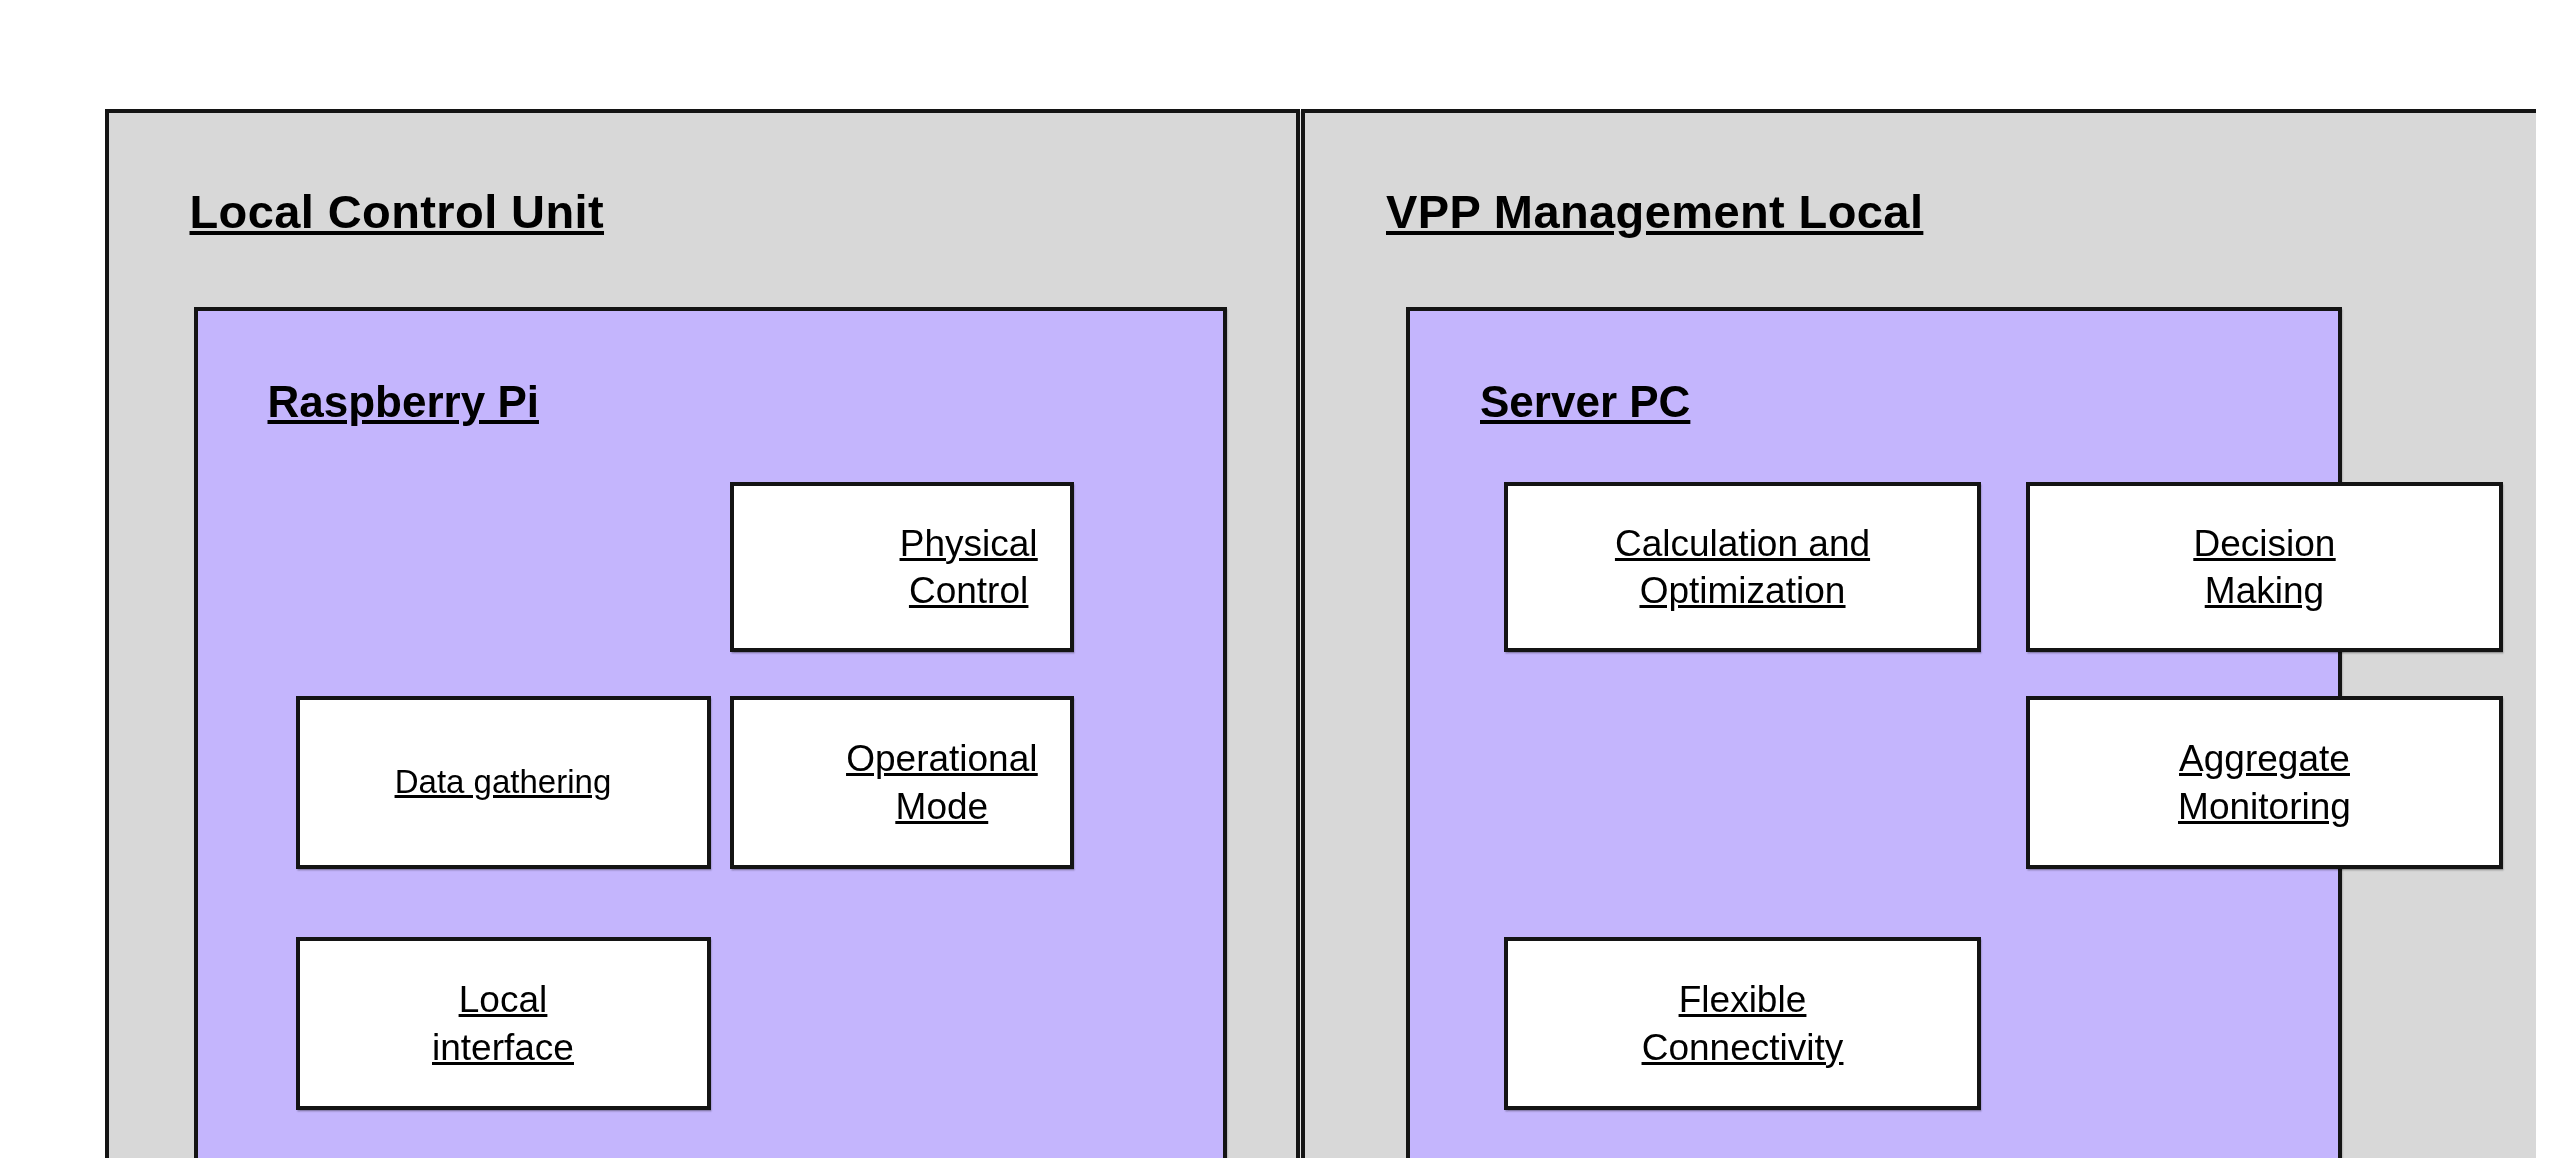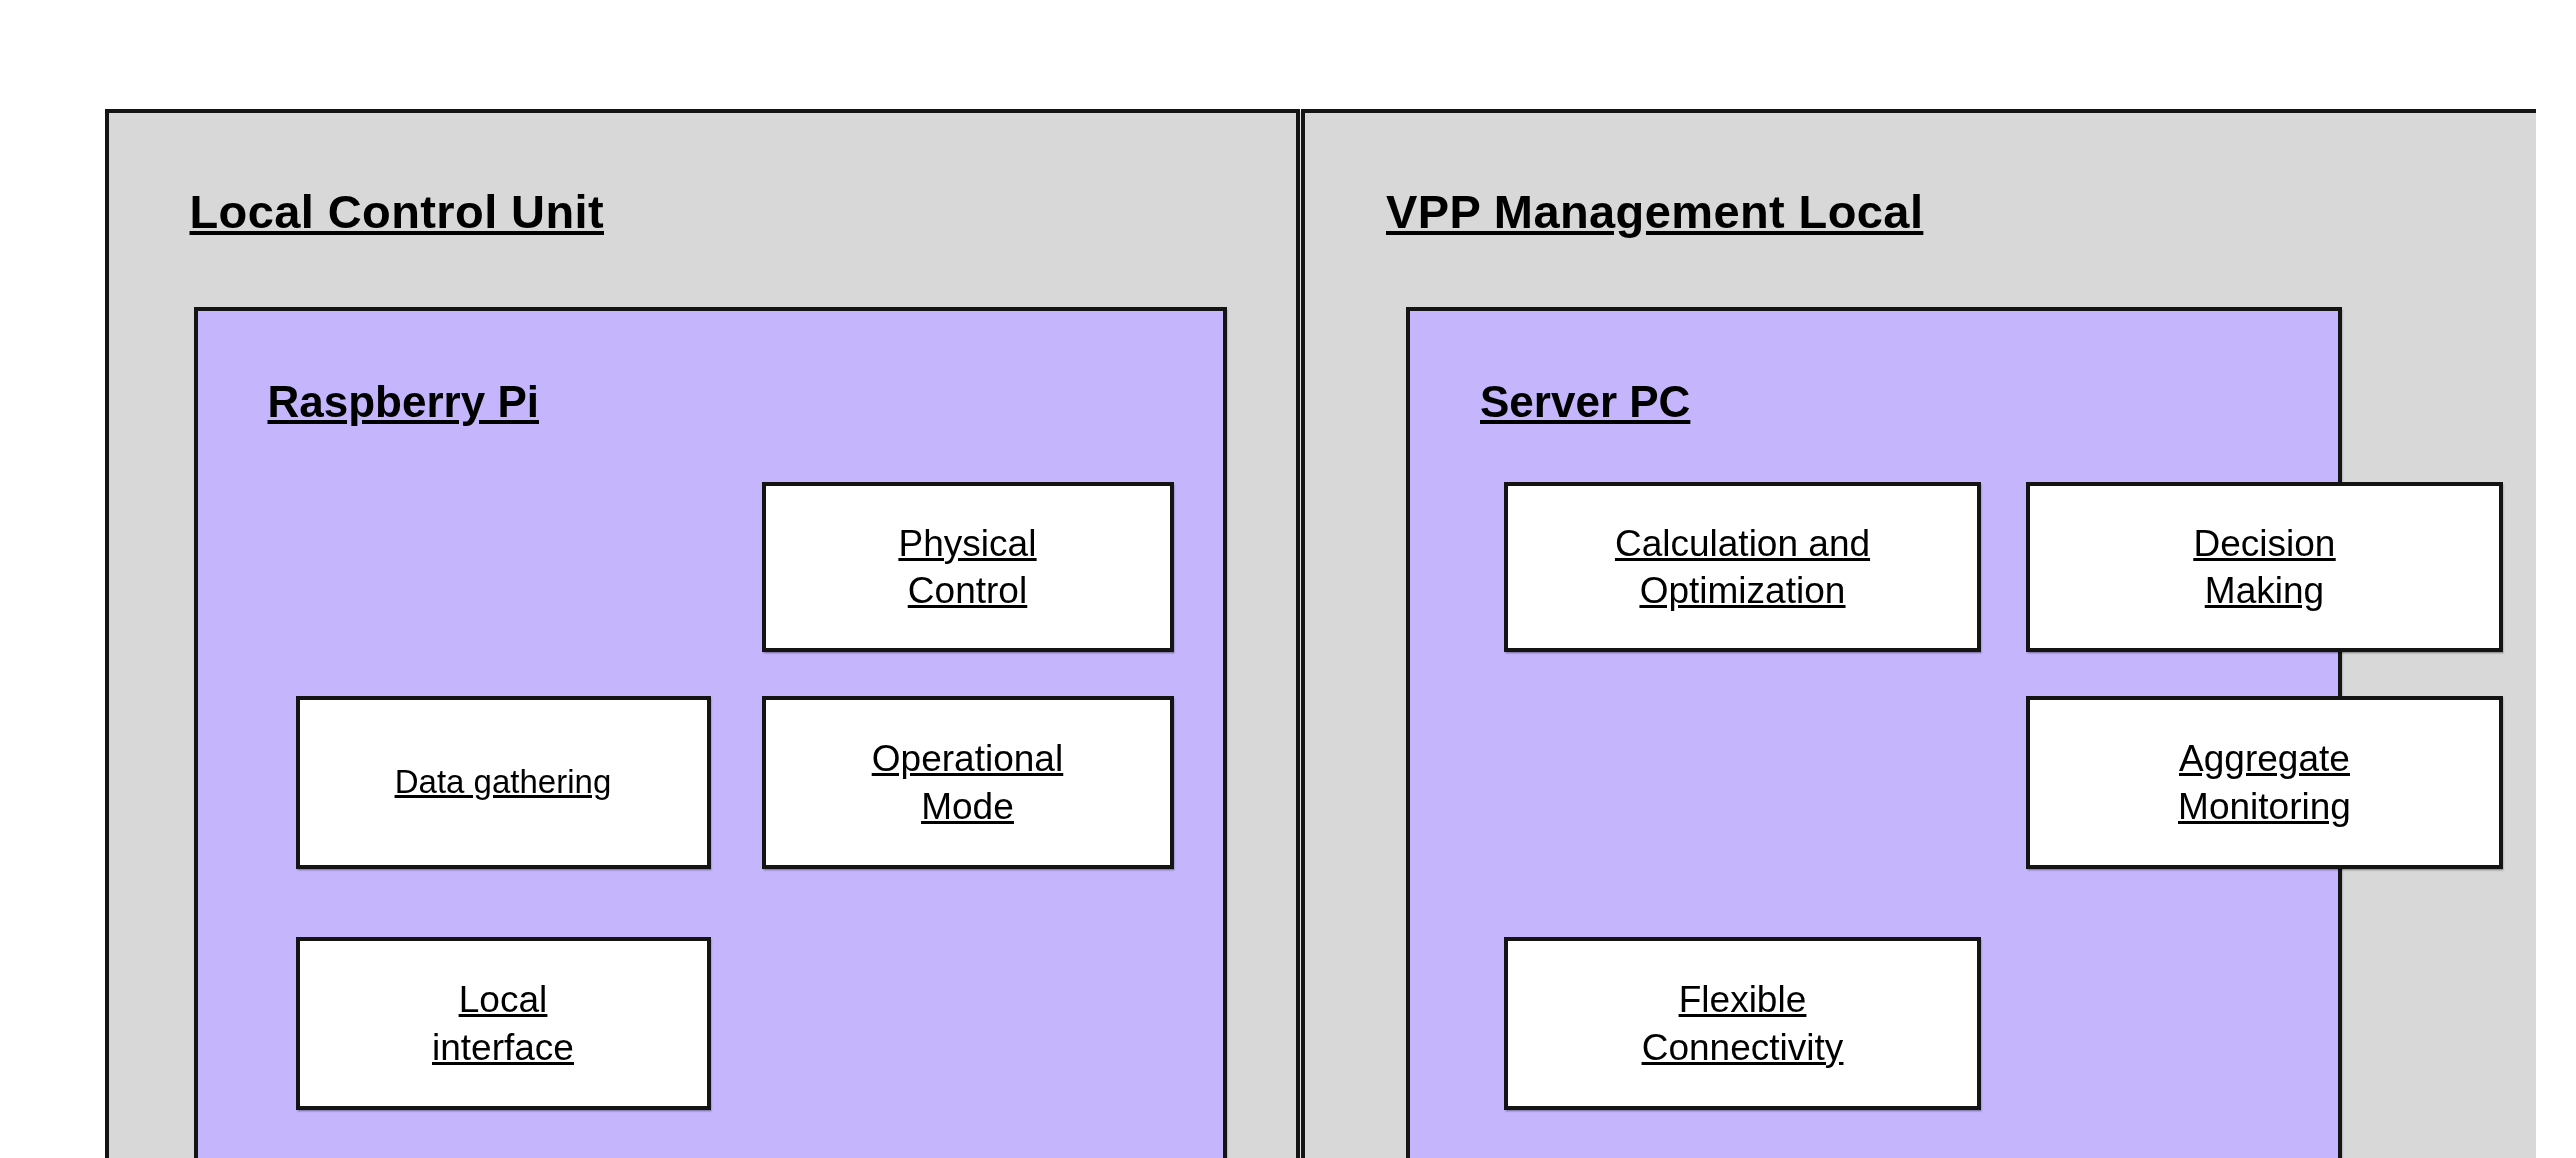--- a/index.html
+++ b/index.html
@@ -64,21 +64,21 @@
   }
   .module-label {
     font-size: 37px;
     line-height: 1.28;
     white-space: pre-line;
   }
   .module-label.small { font-size: 33px; }
 
   
   .dl-c1 { left: 82px; width: 415px; }
-  .dl-c2 { left: 548px; width: 412px; }
+  .dl-c2 { left: 516px; width: 344px; justify-content: flex-end; }
   
   .dr-c1 { left: 78px;  width: 477px; }
   .dr-c2 { left: 600px; width: 477px; }
   
   .r1 { top: 155px; height: 170px; }
   .r2 { top: 369px; height: 173px; }
   .r3 { top: 610px; height: 173px; }
 </style>
 </head>
 <body>

